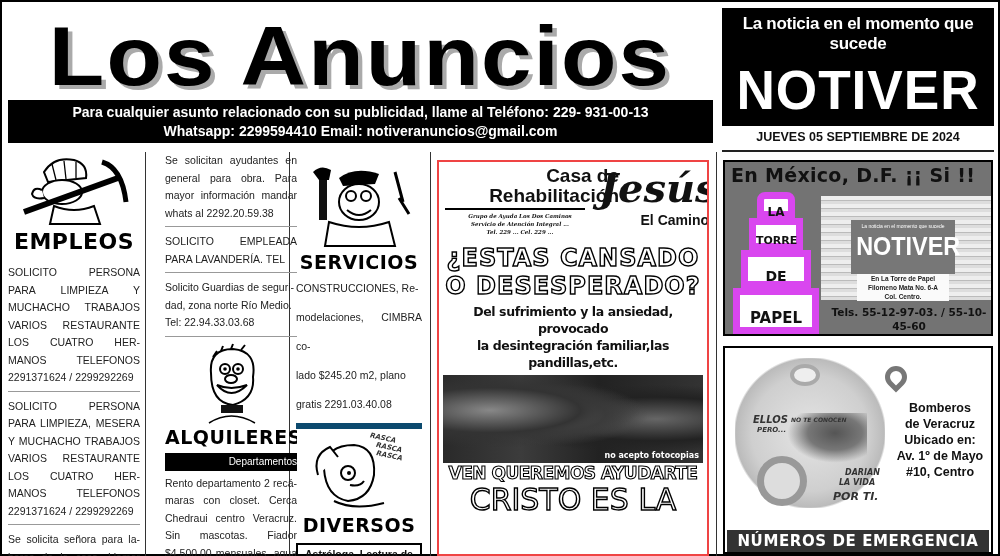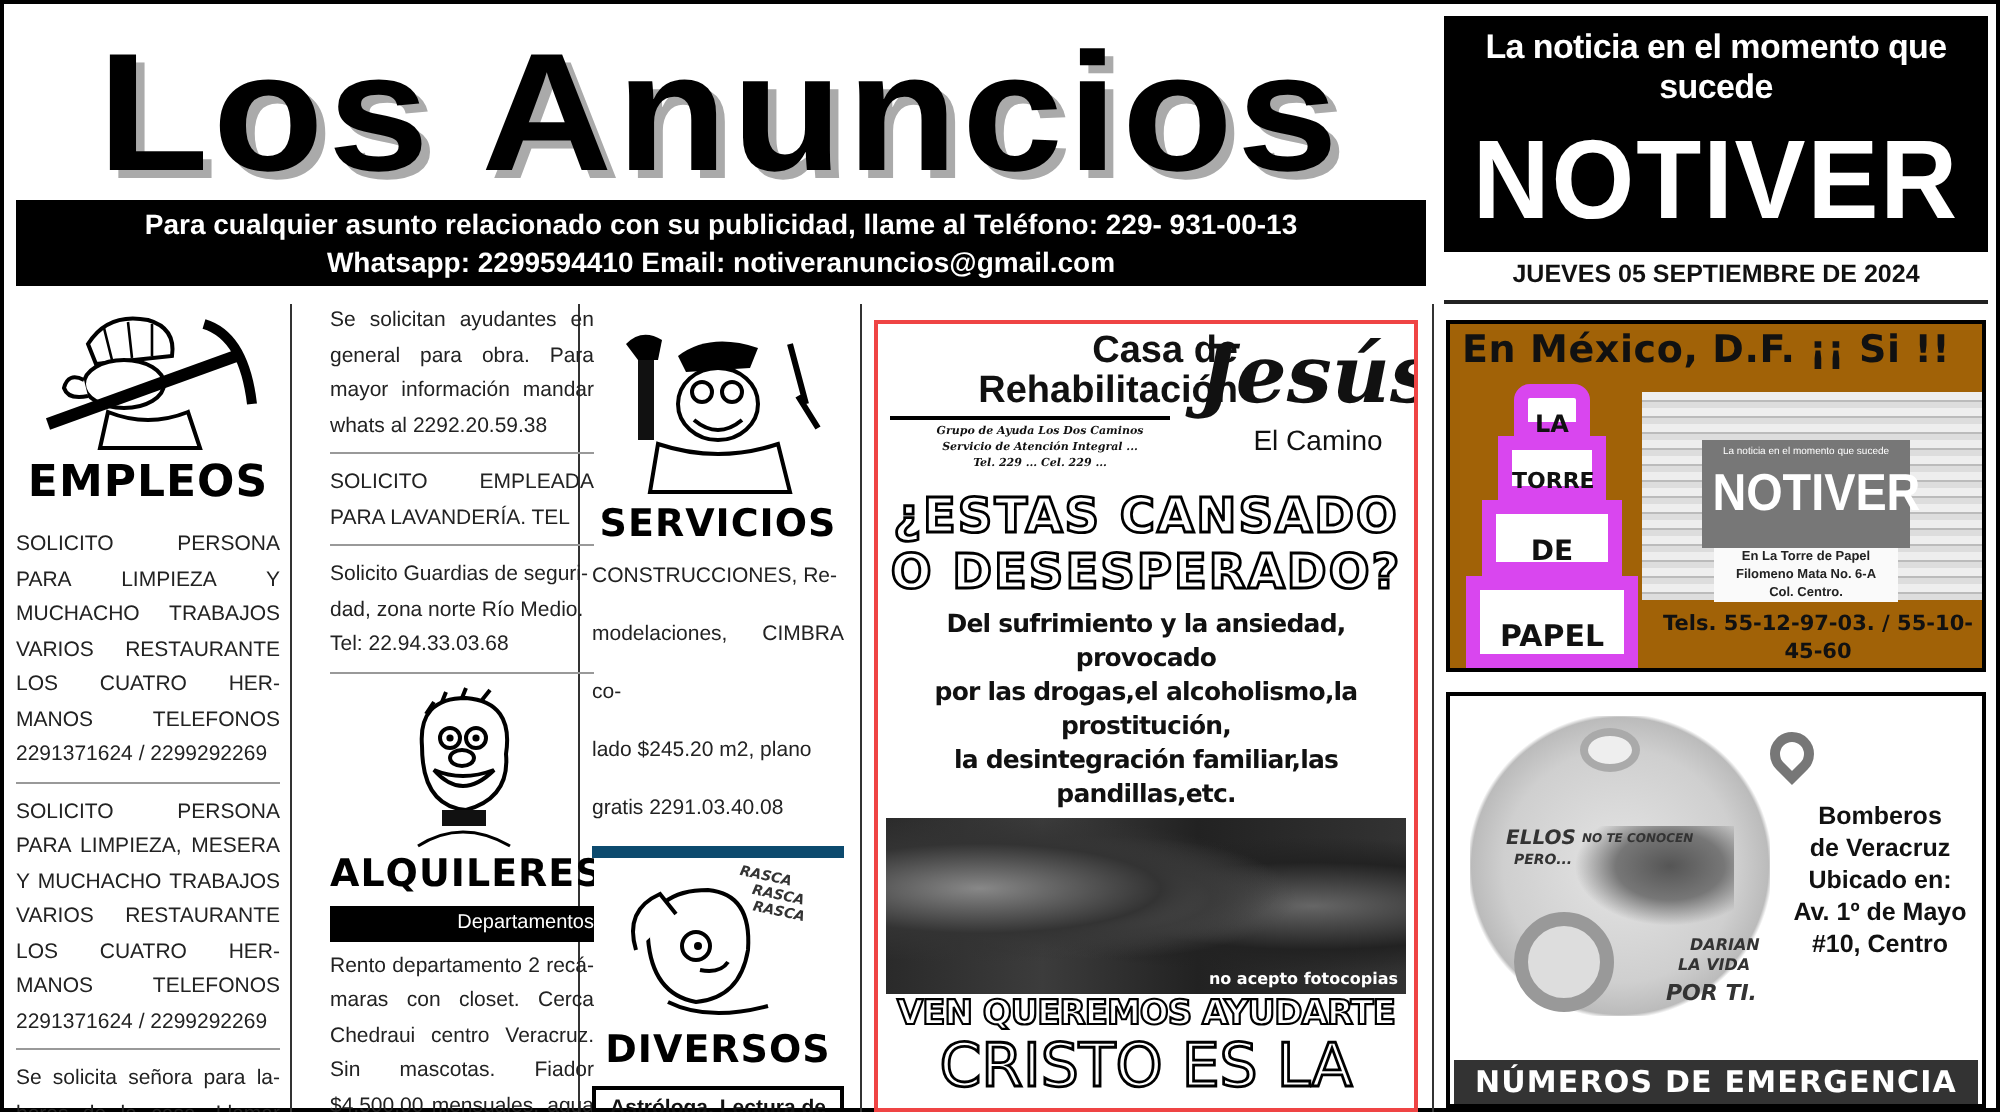--- a/index.html
+++ b/index.html
@@ -51,21 +51,21 @@
 
   .boxed-ad { border: 2px solid #000; font-weight: 700; font-size: 10.5px; text-align: center; line-height: 14px; padding: 2px 2px; margin-top: 6px; }
 
   
   .rehab { position: absolute; left: 437px; top: 160px; width: 272px; height: 396px; border: 2px solid #ef4444; background: #fff; overflow: hidden; }
   .rehab-head { position: relative; height: 82px; }
   .rehab-casa { position: absolute; left: 40px; top: 4px; width: 140px; text-align: right; font-size: 19px; font-weight: 700; line-height: 20px; }
   .rehab-casa-line { position: absolute; left: 6px; top: 46px; width: 140px; height: 2px; background: #000; }
   .rehab-addr { position: absolute; left: 6px; top: 50px; width: 150px; font-family: "DejaVu Serif", serif; font-style: italic; font-size: 5.5px; line-height: 8px; text-align: center; font-weight: 700; }
   .rehab-jesus { position: absolute; left: 160px; top: 0px; width: 108px; text-align: center; font-family: "DejaVu Serif", serif; font-style: italic; font-weight: 900; font-size: 40px; line-height: 52px; }
-  .rehab-camino { position: absolute; left: 170px; top: 50px; width: 100px; text-align: center; font-size: 14px; font-weight: 400; }
+  .rehab-camino { position: absolute; left: 170px; top: 50px; width: 100px; text-align: right; font-size: 14px; font-weight: 700; }
 
   .outline-big {
     text-align: center; font-family: "DejaVu Sans", sans-serif; font-weight: 900;
     color: #fff; -webkit-text-stroke: 1.4px #000; letter-spacing: 1px;
   }
   .rehab-q1 { font-size: 24px; line-height: 28px; }
   .rehab-q2 { font-size: 24px; line-height: 28px; }
   .rehab-body { text-align: center; font-weight: 700; font-size: 12.5px; line-height: 17px; margin-top: 3px; font-family: "DejaVu Sans", sans-serif; letter-spacing: -0.4px; }
 
   .rehab-photo {
@@ -75,21 +75,21 @@
       radial-gradient(ellipse at 42% 45%, #999 0%, #444 25%, transparent 45%),
       radial-gradient(ellipse at 82% 50%, #666 0%, #222 35%, transparent 55%),
       linear-gradient(90deg, #2a2a2a, #3c3c3c 30%, #222 60%, #333);
   }
   .rehab-photo-caption { position: absolute; right: 4px; bottom: 3px; color: #fff; font-size: 8px; font-weight: 700; font-family: "DejaVu Sans", sans-serif; }
 
   .rehab-sol { font-size: 17px; line-height: 20px; margin-top: 4px; -webkit-text-stroke: 1.1px #000; letter-spacing: -0.5px; }
   .rehab-cristo { font-size: 30px; line-height: 26px; margin-top: 4px; -webkit-text-stroke: 1.4px #000; font-weight: 400; letter-spacing: 0px; }
 
   
-  .torre { position: absolute; left: 723px; top: 160px; width: 270px; height: 176px; border: 2px solid #000; background: #a16207; overflow: hidden; }
+  .torre { position: absolute; left: 723px; top: 160px; width: 270px; height: 176px; border: 2px solid #000; background: #737373; overflow: hidden; }
   .torre-head { position: absolute; left: 6px; top: 2px; font-size: 19px; font-weight: 900; font-family: "DejaVu Sans", sans-serif; letter-spacing: 0.3px; }
   .tower { position: absolute; left: 8px; top: 26px; width: 86px; height: 146px; }
   .tower .tier { position: absolute; background: #fff; border: 7px solid #d946ef; text-align: center; font-weight: 900; font-family: "DejaVu Sans", sans-serif; color: #111; }
   .paper-collage {
     position: absolute; left: 96px; top: 34px; width: 170px; height: 104px;
     background: repeating-linear-gradient(0deg, #ddd 0 3px, #bbb 3px 4px, #eee 4px 8px);
   }
   .paper-notiver { position: absolute; left: 30px; top: 24px; width: 104px; height: 54px; background: #777; color: #fff; }
   .paper-notiver-tag { font-size: 5px; text-align: center; padding-top: 3px; }
   .paper-notiver-logo { font-size: 26px; font-weight: 700; text-align: center; line-height: 34px; transform: scaleX(0.9); }
@@ -243,21 +243,20 @@
       <div>Servicio de Atención Integral ...</div>
       <div>Tel. 229 ... Cel. 229 ...</div>
     </div>
     <div class="rehab-jesus">Jesús</div>
     <div class="rehab-camino">El Camino</div>
   </div>
   <div class="outline-big rehab-q1">¿ESTAS CANSADO</div>
   <div class="outline-big rehab-q2">O DESESPERADO?</div>
   <div class="rehab-body">
     <div>Del sufrimiento y la ansiedad, provocado</div>
-    <div>por las drogas,el alcoholismo,la prostitución,</div>
     <div>la desintegración familiar,las pandillas,etc.</div>
   </div>
   <div class="rehab-photo">
     <div class="rehab-photo-caption">no acepto fotocopias</div>
   </div>
   <div class="outline-big rehab-sol" style="margin-top:0">VEN QUEREMOS AYUDARTE</div>
   <div class="outline-big rehab-cristo">CRISTO ES LA</div>
 
 </div>
 

